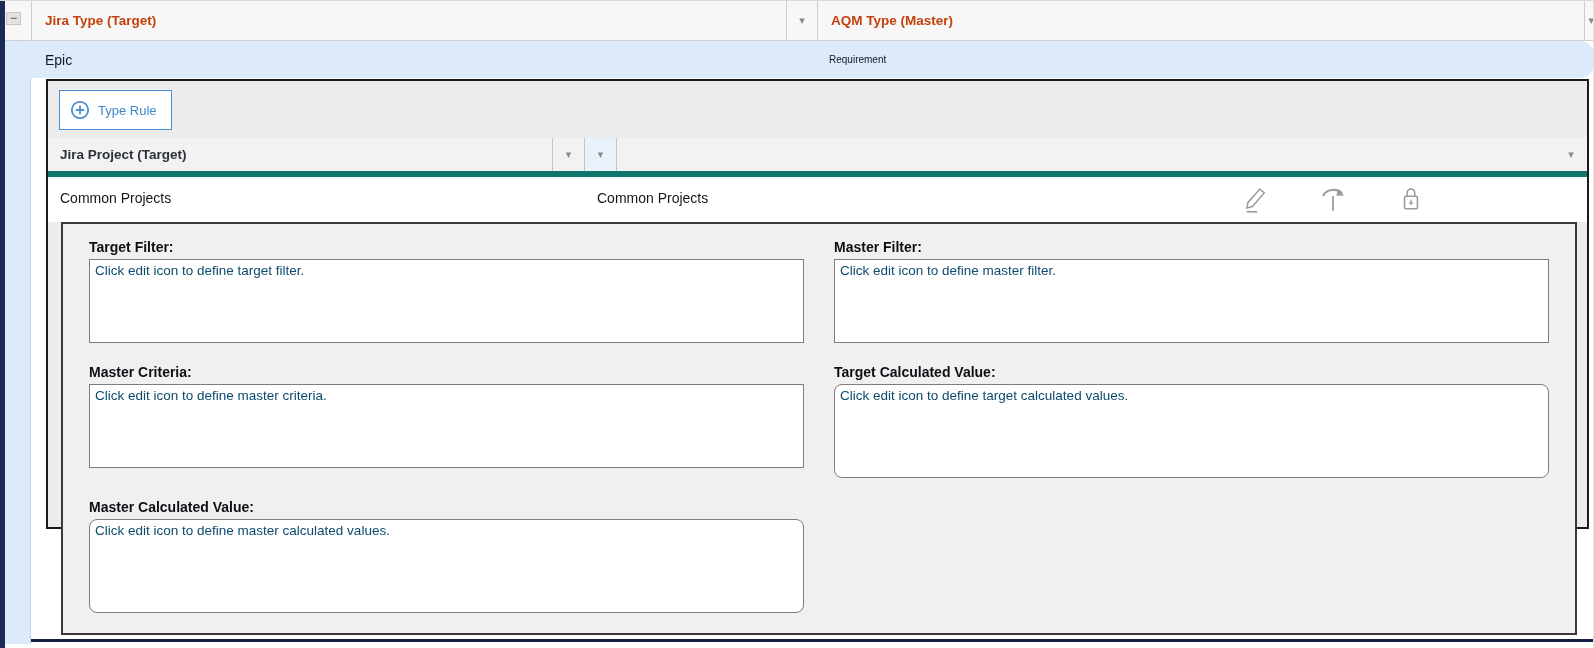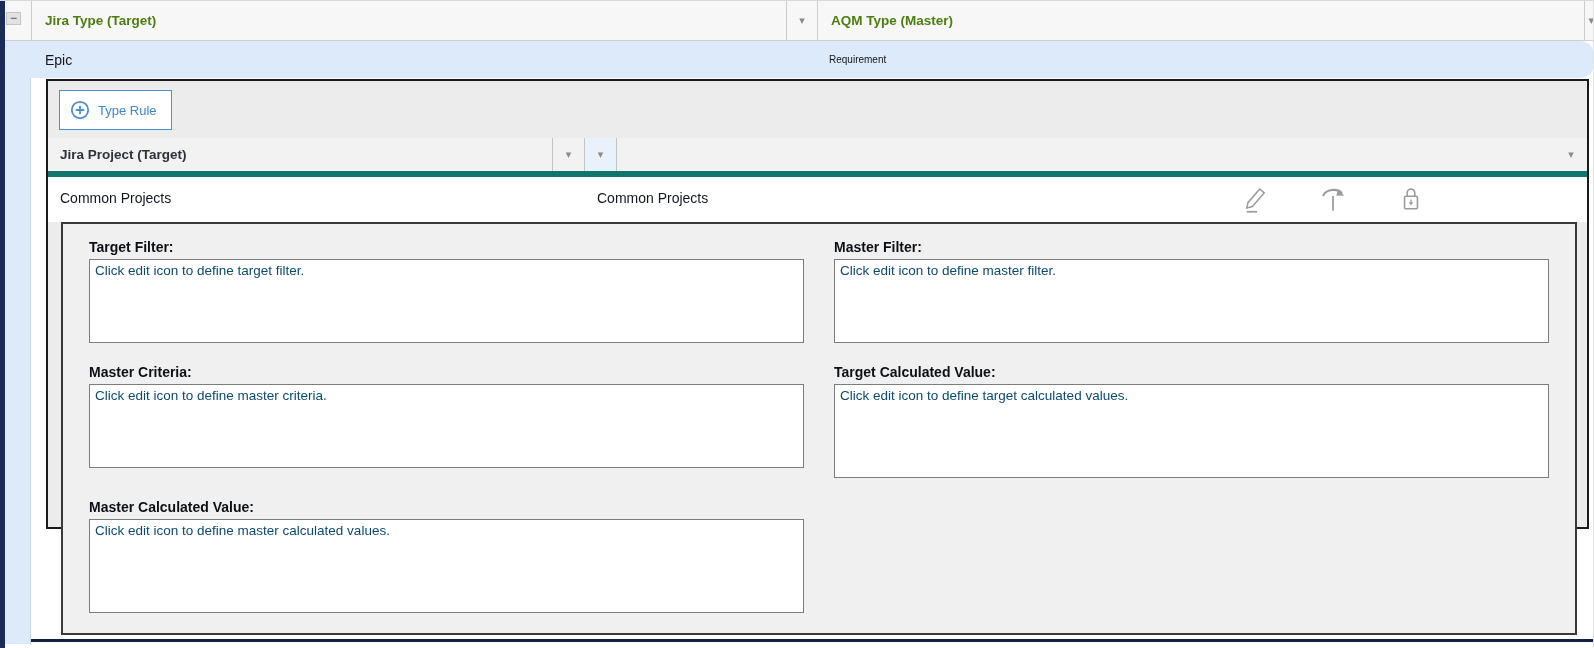--- a/index.html
+++ b/index.html
@@ -11,21 +11,21 @@
   }
   .left-bar{ position:absolute; left:0; top:0; width:5px; height:648px; background:#1c2a58; }
   .expander-col{ position:absolute; left:5px; top:40px; width:26px; height:603px;
     background:#dceafa; border-right:1px solid #c9d6e4; }
 
   
   .hdr1{ position:absolute; left:5px; top:0; width:1589px; height:40px;
     background:#f7f7f7; border-bottom:1px solid #cfcfcf; display:flex; align-items:stretch; }
   .hdr1 .spacer{ width:27px; border-right:1px solid #cccccc; }
   .hdr1 .cell{ display:flex; align-items:center; padding-left:13px;
-    font-size:13.5px; font-weight:bold; color:#4d7c0f; }
+    font-size:13.5px; font-weight:bold; color:#c2410c; }
   .hdr1 .c-target{ width:755px; border-right:1px solid #cccccc; }
   .hdr1 .arrcell{ width:31px; display:flex; align-items:center; justify-content:center;
     border-right:1px solid #cccccc; }
   .hdr1 .c-master{ width:767px; border-right:1px solid #cccccc; }
   .hdr1 .sliver{ flex:1; display:flex; align-items:center; justify-content:flex-end; overflow:hidden; }
   .dd{ font-size:11px; color:#8c8c8c; line-height:1; cursor:pointer; }
 
   
   .row1{ position:absolute; left:5px; top:40px; width:1589px; height:37px;
     background:#dceafa; display:flex; align-items:center;border-radius:14px; }
@@ -68,21 +68,21 @@
 
   
   .details{ position:absolute; left:13px; top:141px; width:1516px; height:413px;
     background:#f0f0f0; border:2px solid #3a3a3a; padding:15px 26px 0 26px; }
   .dgrid{ display:grid; grid-template-columns:1fr 1fr; column-gap:30px; }
   .field{ margin-bottom:21px; }
   .field label{ display:block; font-size:14px; font-weight:bold; color:#0c0f13; margin-bottom:4px; }
   .field textarea{ display:block; width:100%; border:1px solid #7d7d7d; background:#ffffff;
     font-family:"Liberation Sans", sans-serif; font-size:13.5px; color:#0c4a6e;
     padding:3px 5px; resize:none; height:84px; }
-  .field textarea.tall{ height:94px; }
+  .field textarea.tall{ height:94px;border-radius:8px; }
 
   .bottom-line{ position:absolute; left:31px; top:638px; width:1563px; height:3px; background:#141f46; }
 </style>
 </head>
 <body>
 
 <div class="screen">
 
   <div class="left-bar"></div>
   <div class="expander-col"></div>

